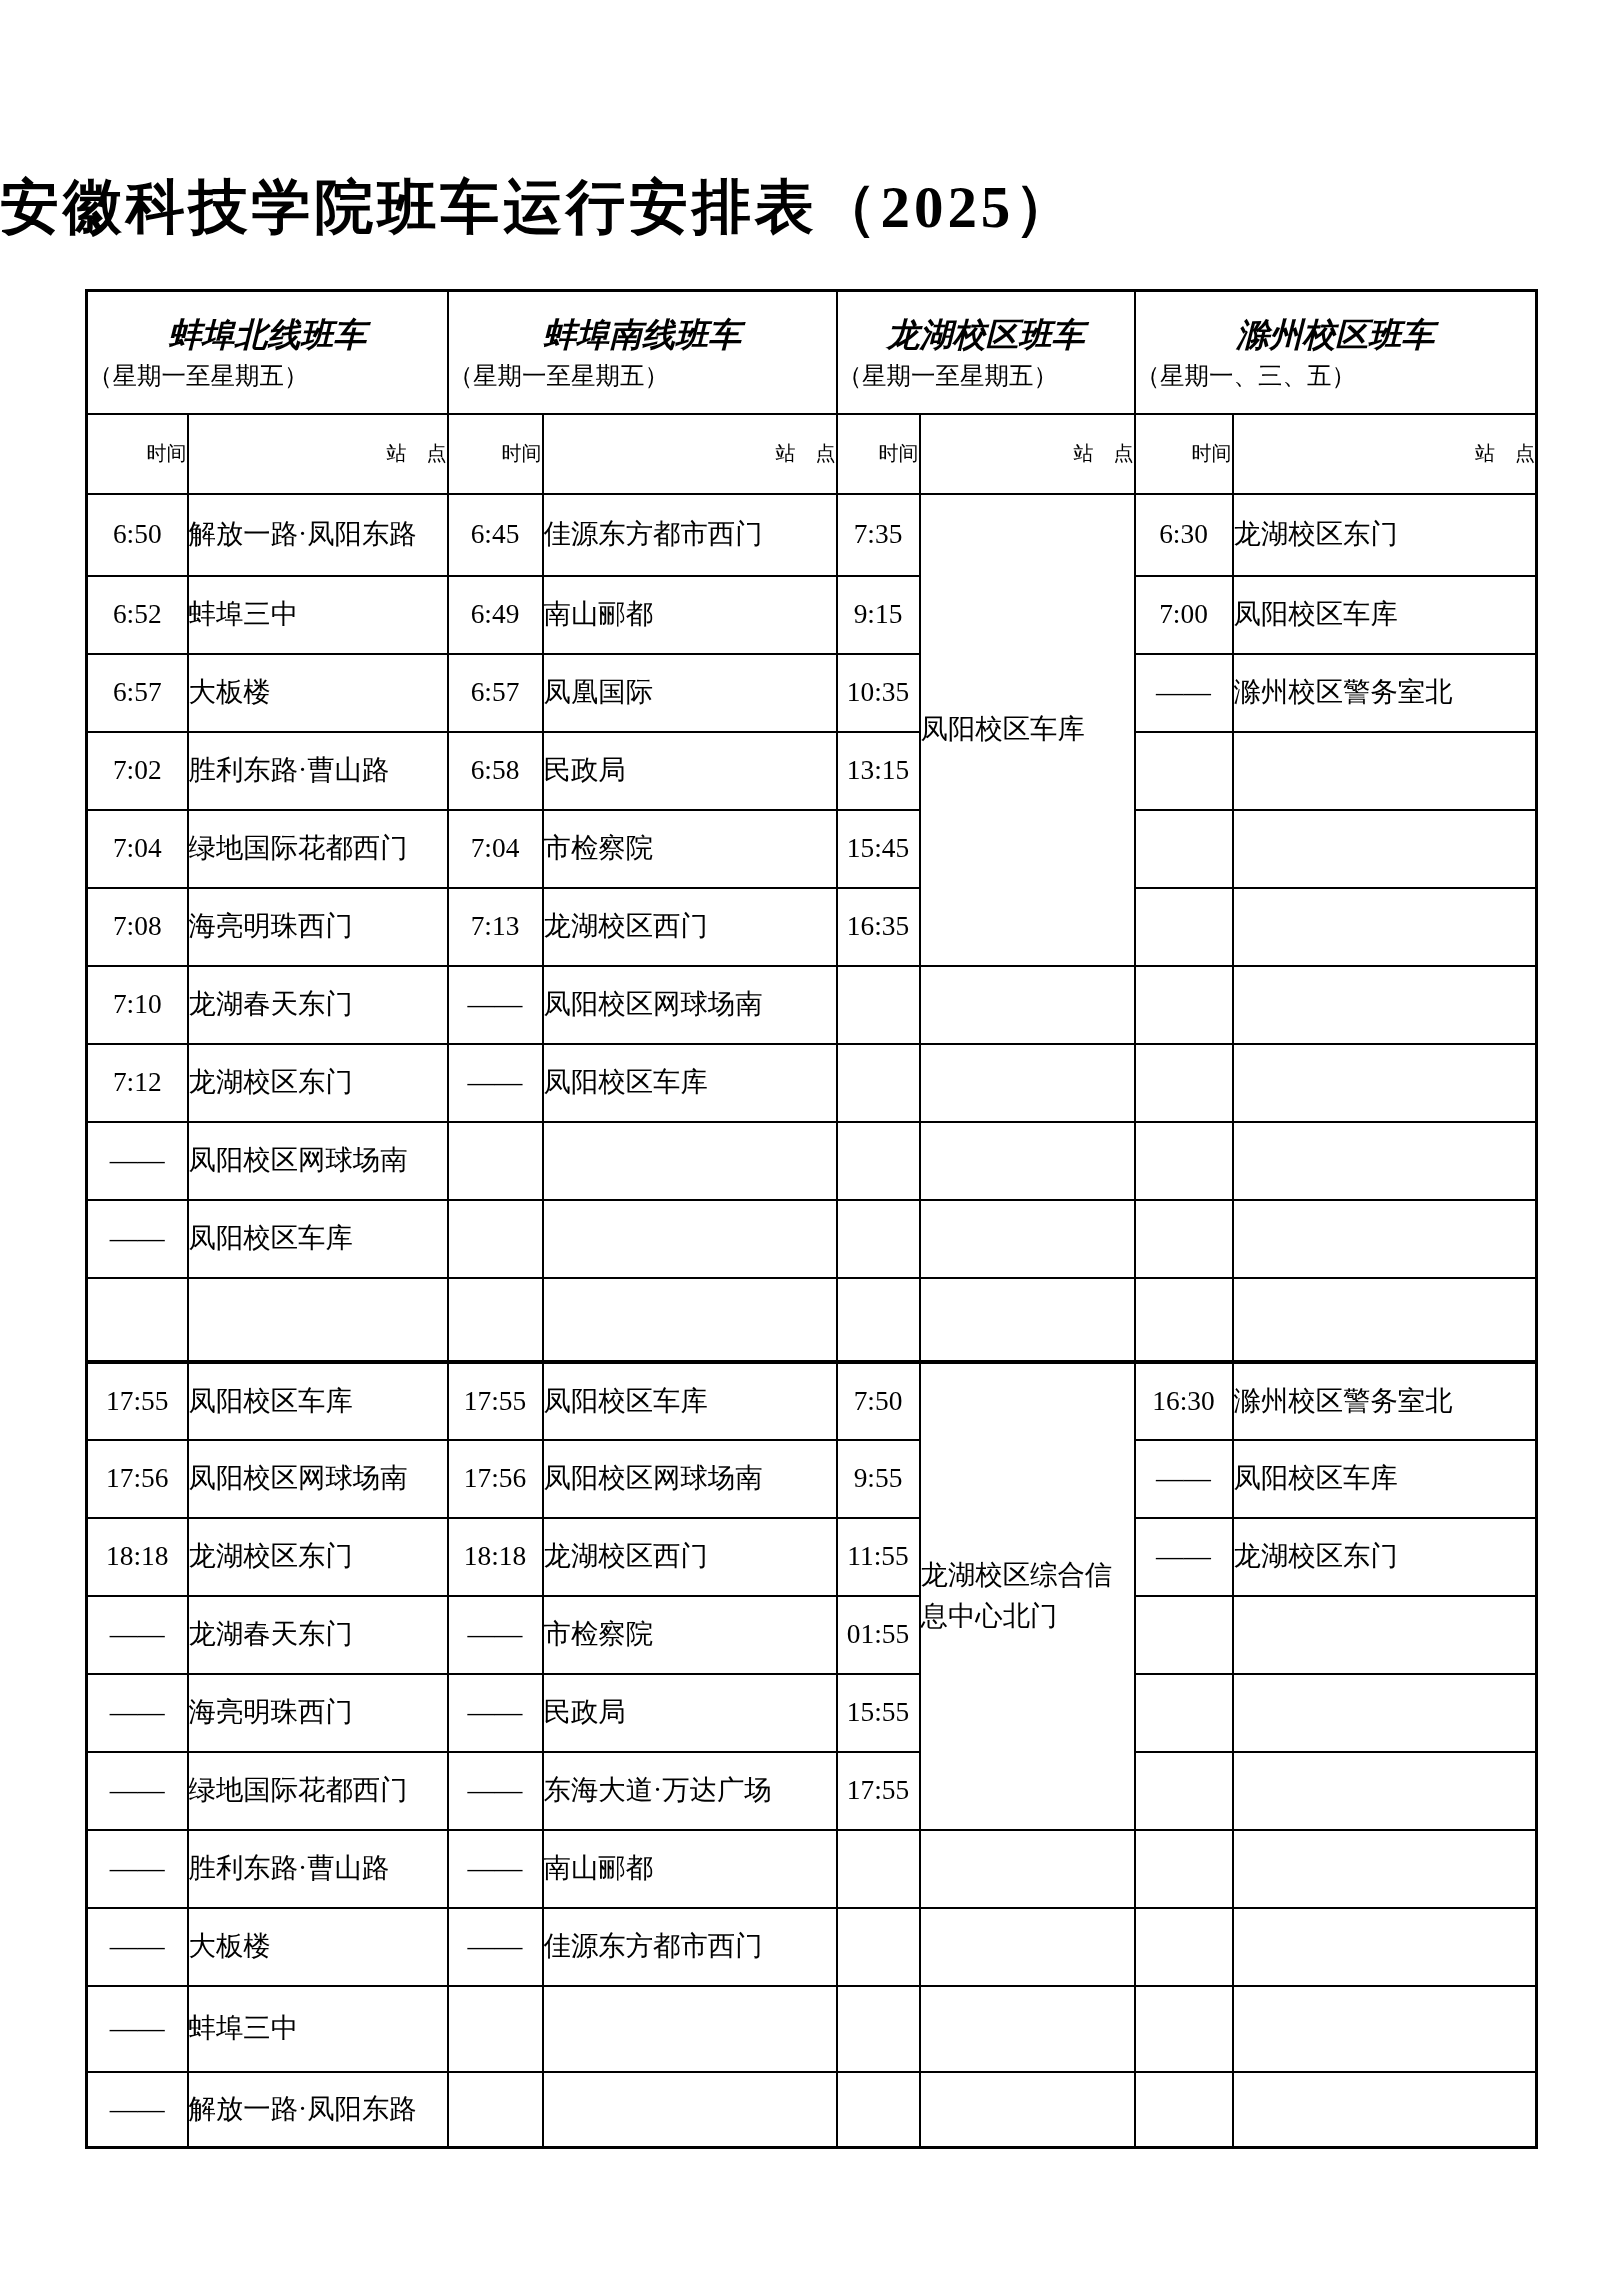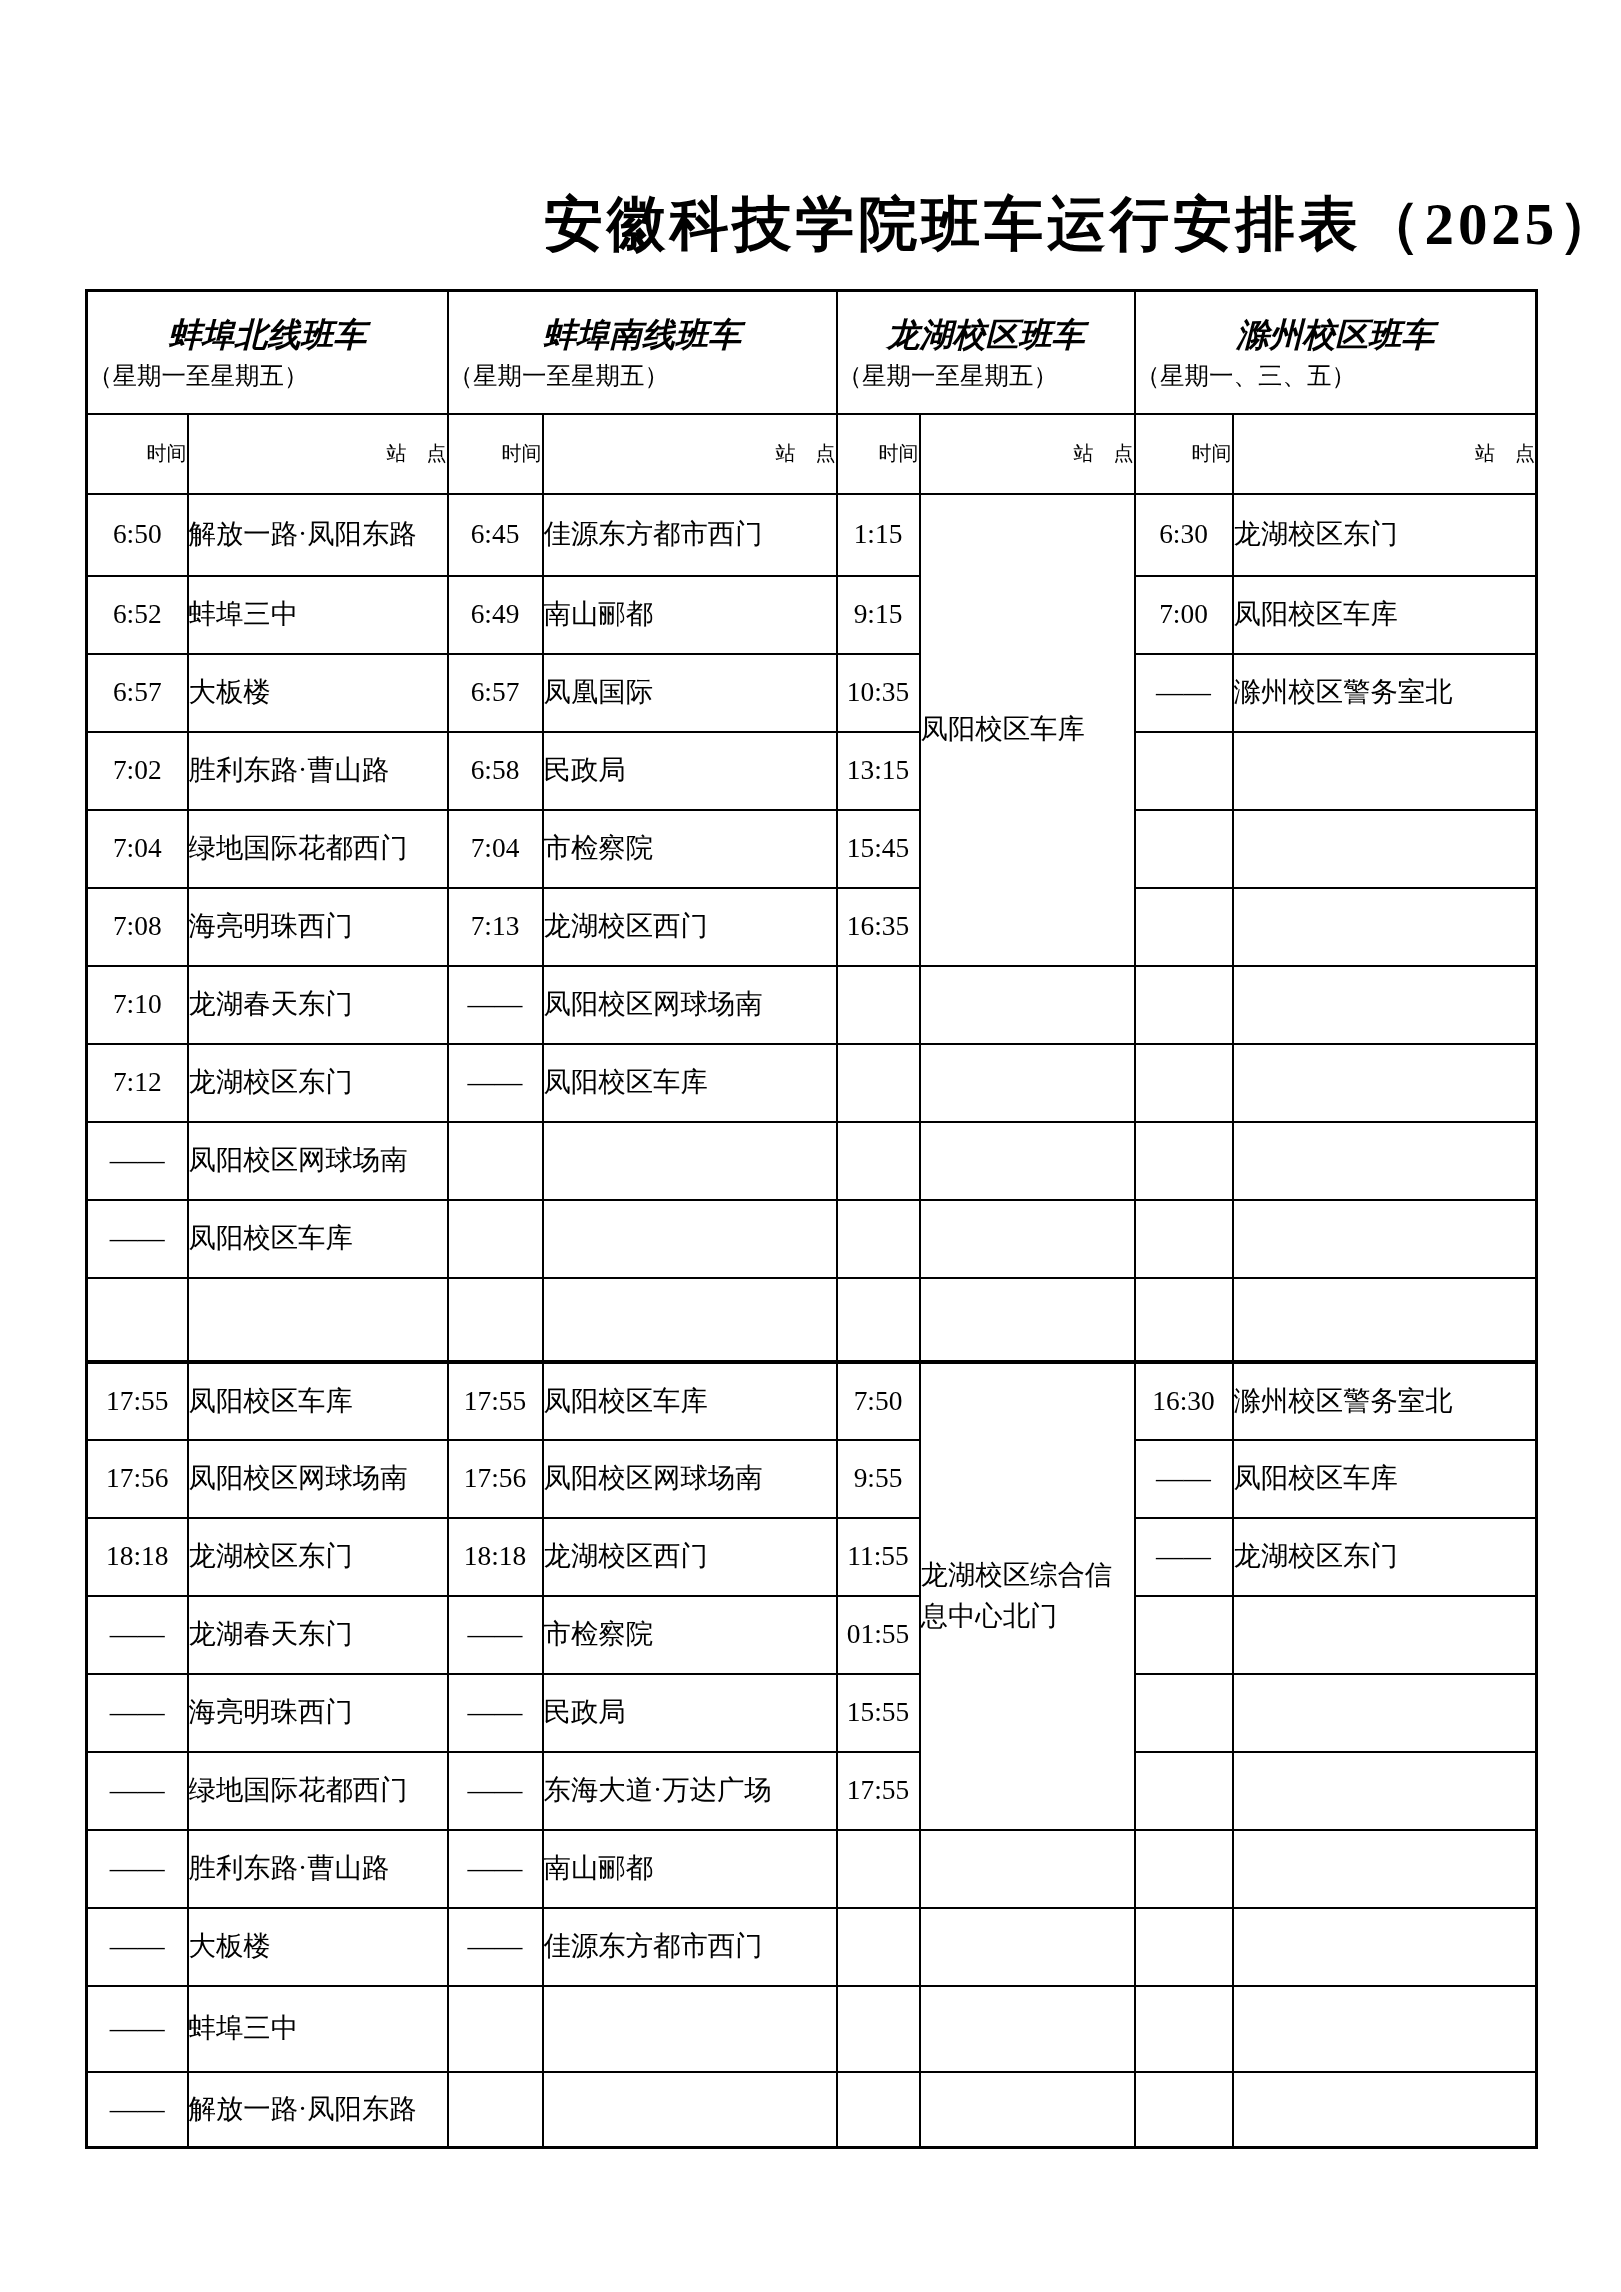--- a/index.html
+++ b/index.html
@@ -1,22 +1,22 @@
 <!DOCTYPE html>
 <html><head>
 <meta charset="utf-8">
 <style>
   html,body{margin:0;padding:0;}
   body{
     width:1621px;height:2293px;background:#ffffff;position:relative;
     font-family:"Liberation Serif","DejaVu Serif",serif;color:#000;
   }
   .title{
-    position:absolute;top:183px;left:0;width:1621px;height:82px;line-height:82px;
-    text-align:right;font-size:59px;font-weight:bold;letter-spacing:3.9px;white-space:nowrap;
+    position:absolute;top:166px;left:0;width:1621px;height:82px;line-height:82px;
+    text-align:left;font-size:59px;font-weight:bold;letter-spacing:3.9px;white-space:nowrap;
   }
   table.tt{
     position:absolute;left:85px;top:289px;width:1450px;
     border-collapse:collapse;table-layout:fixed;
     border:3.9px solid #000;
   }
   .tt th,.tt td{
     border:2.9px solid #000;overflow:hidden;vertical-align:middle;
     padding:0;font-weight:normal;
   }
@@ -82,21 +82,21 @@
       <th class="ch gl">时间</th>
       <th class="ch">站　点</th>
     </tr>
   </thead>
   <tbody>
     <tr class="r84">
       <td class="t">6:50</td>
       <td class="s">解放一路·凤阳东路</td>
       <td class="t">6:45</td>
       <td class="s">佳源东方都市西门</td>
-      <td class="t gl">1:15</td>
+      <td class="t gl">7:35</td>
       <td class="m" rowspan="6">凤阳校区车库</td>
       <td class="t gl">6:30</td>
       <td class="s2">龙湖校区东门</td>
     </tr>
     <tr class="r">
       <td class="t">6:52</td>
       <td class="s">蚌埠三中</td>
       <td class="t">6:49</td>
       <td class="s">南山郦都</td>
       <td class="t gl">9:15</td>

